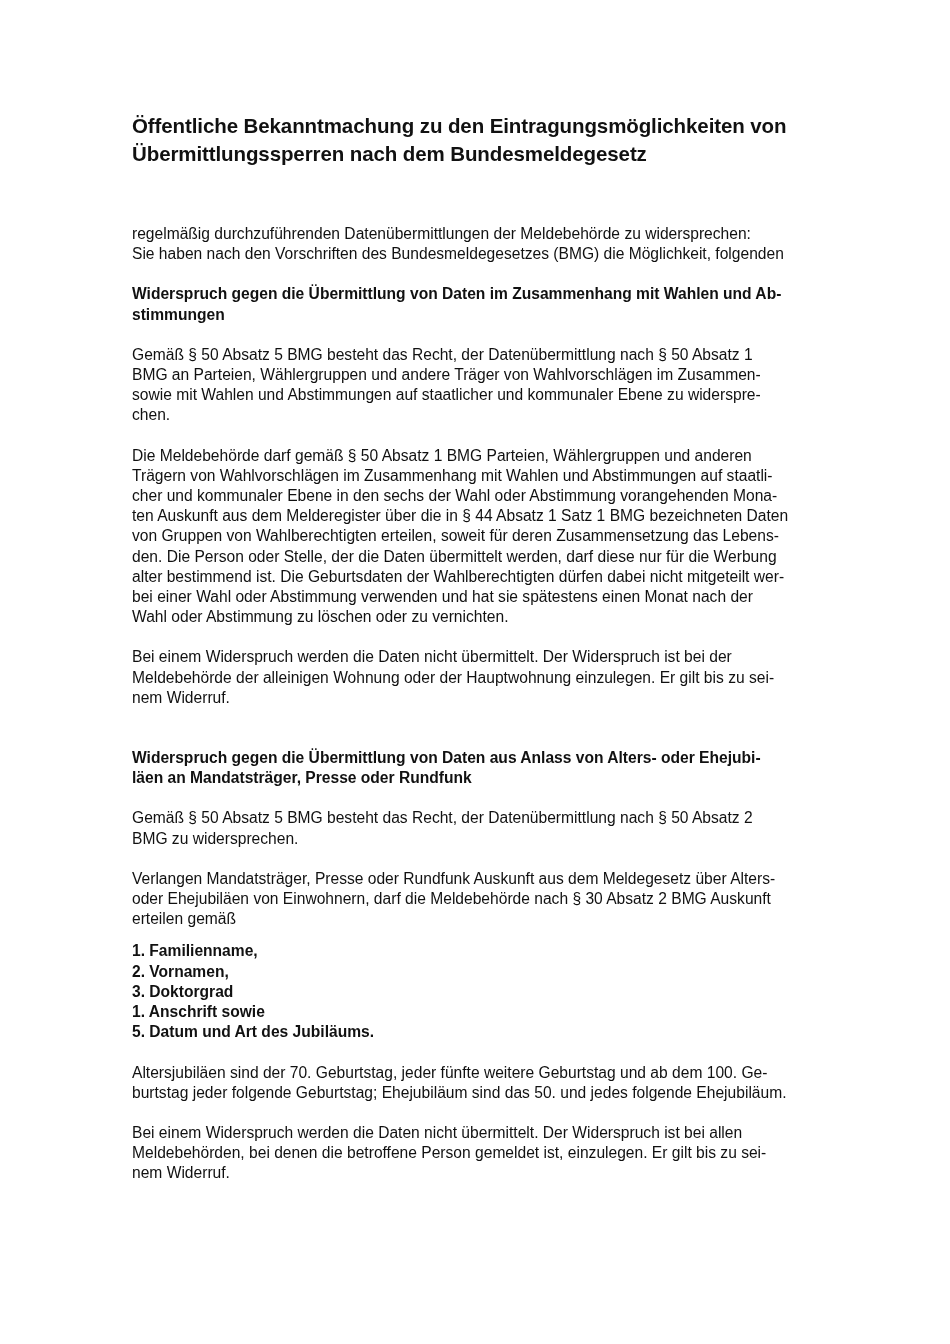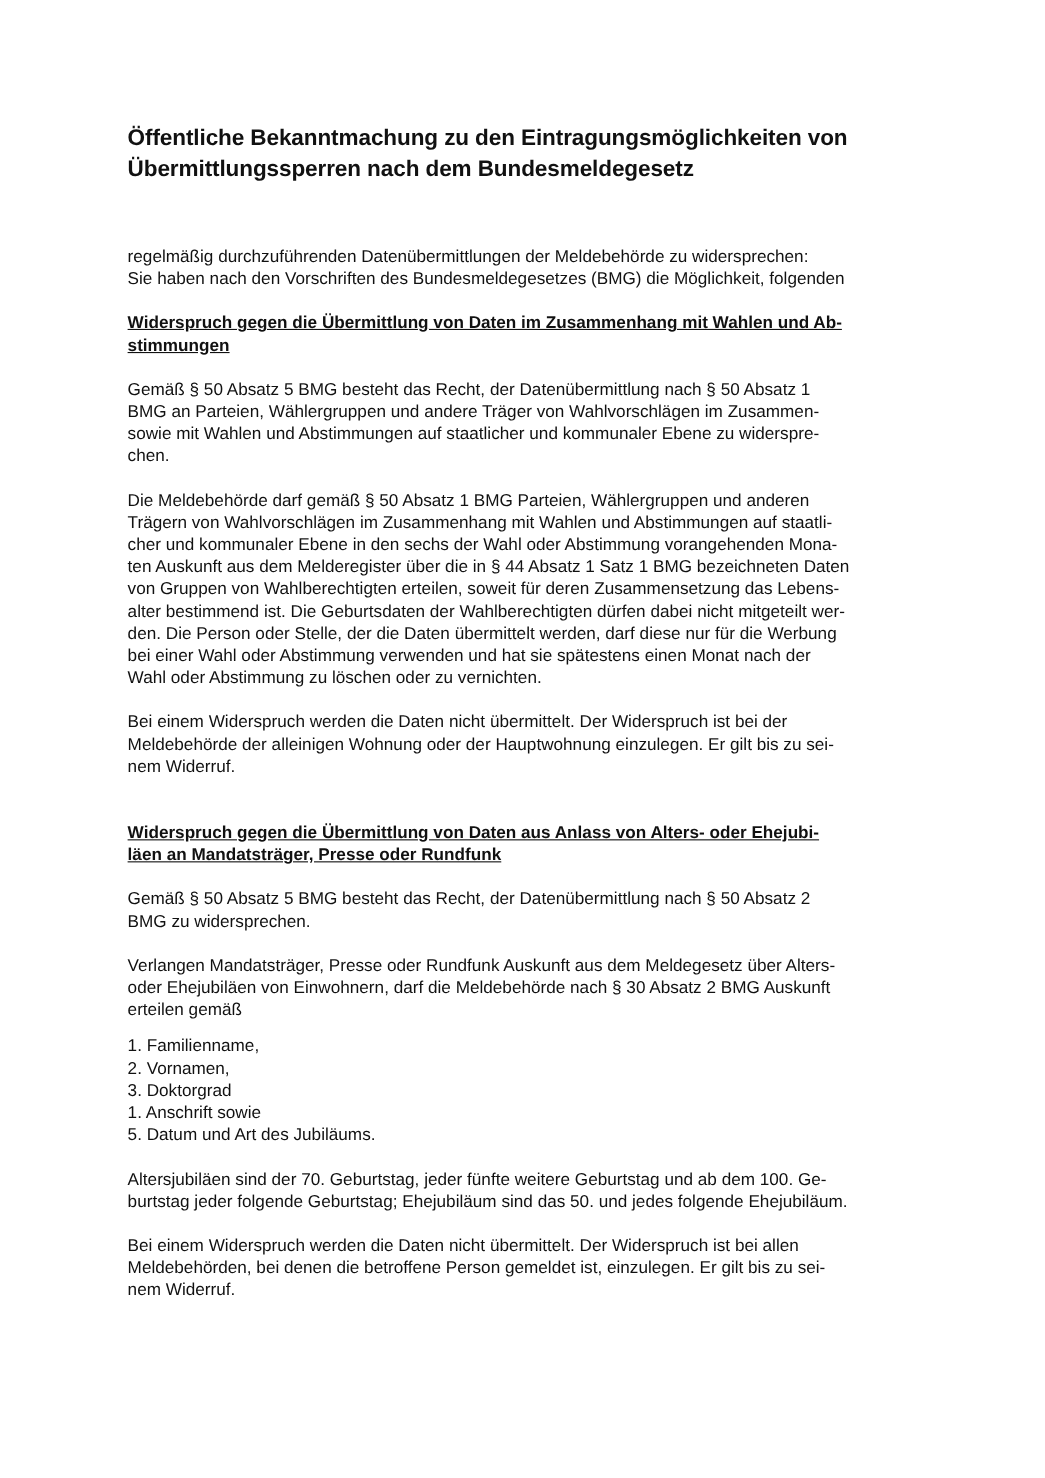--- a/index.html
+++ b/index.html
@@ -1,32 +1,32 @@
 <!DOCTYPE html>
 <html><head>
 <meta charset="utf-8">
 <style>
   html, body { margin: 0; padding: 0; background: #ffffff; }
   body { width: 950px; height: 1344px; position: relative; overflow: hidden; }
   .page {
-    position: absolute; left: 116px; top: 112px; width: 728px;
+    position: absolute; left: 132px; top: 112px; width: 728px;
     font-family: "Liberation Sans", sans-serif; color: #111111;
     font-size: 15.6px; line-height: 20.2px;
   }
   .title {
     font-weight: bold; font-size: 20.5px; line-height: 28px;
     margin: 0 0 56px 0; letter-spacing: -0.1px;
   }
   .title span { display: block; }
   .para { margin: 0 0 20px 0; text-align: justify; }
   .para span.line { display: block; white-space: nowrap; }
-  .heading { font-weight: bold; margin: 0 0 20px 0; text-decoration: underline; }
+  .heading { font-weight: bold; margin: 0 0 20px 0; }
   .heading span.line { display: block; white-space: nowrap; }
   .list { margin: 0 0 20px 0; padding: 0; list-style: none; }
-  .list li { display: block; }
+  .list li { display: block; font-weight: bold; }
   .gap-section { height: 20px; }
 </style>
 </head>
 <body>
 
 <div class="page">
 
   <div class="title">
     <span>Öffentliche Bekanntmachung zu den Eintragungsmöglichkeiten von</span>
     <span>Übermittlungssperren nach dem Bundesmeldegesetz</span>
@@ -48,22 +48,22 @@
     <span class="line">sowie mit Wahlen und Abstimmungen auf staatlicher und kommunaler Ebene zu widerspre-</span>
     <span class="line">chen.</span>
   </div>
 
   <div class="para">
     <span class="line">Die Meldebehörde darf gemäß § 50 Absatz 1 BMG Parteien, Wählergruppen und anderen</span>
     <span class="line">Trägern von Wahlvorschlägen im Zusammenhang mit Wahlen und Abstimmungen auf staatli-</span>
     <span class="line">cher und kommunaler Ebene in den sechs der Wahl oder Abstimmung vorangehenden Mona-</span>
     <span class="line">ten Auskunft aus dem Melderegister über die in § 44 Absatz 1 Satz 1 BMG bezeichneten Daten</span>
     <span class="line">von Gruppen von Wahlberechtigten erteilen, soweit für deren Zusammensetzung das Lebens-</span>
+    <span class="line">den. Die Person oder Stelle, der die Daten übermittelt werden, darf diese nur für die Werbung</span>
     <span class="line">alter bestimmend ist. Die Geburtsdaten der Wahlberechtigten dürfen dabei nicht mitgeteilt wer-</span>
-    <span class="line">den. Die Person oder Stelle, der die Daten übermittelt werden, darf diese nur für die Werbung</span>
     <span class="line">bei einer Wahl oder Abstimmung verwenden und hat sie spätestens einen Monat nach der</span>
     <span class="line">Wahl oder Abstimmung zu löschen oder zu vernichten.</span>
   </div>
 
   <div class="para">
     <span class="line">Bei einem Widerspruch werden die Daten nicht übermittelt. Der Widerspruch ist bei der</span>
     <span class="line">Meldebehörde der alleinigen Wohnung oder der Hauptwohnung einzulegen. Er gilt bis zu sei-</span>
     <span class="line">nem Widerruf.</span>
   </div>
 

